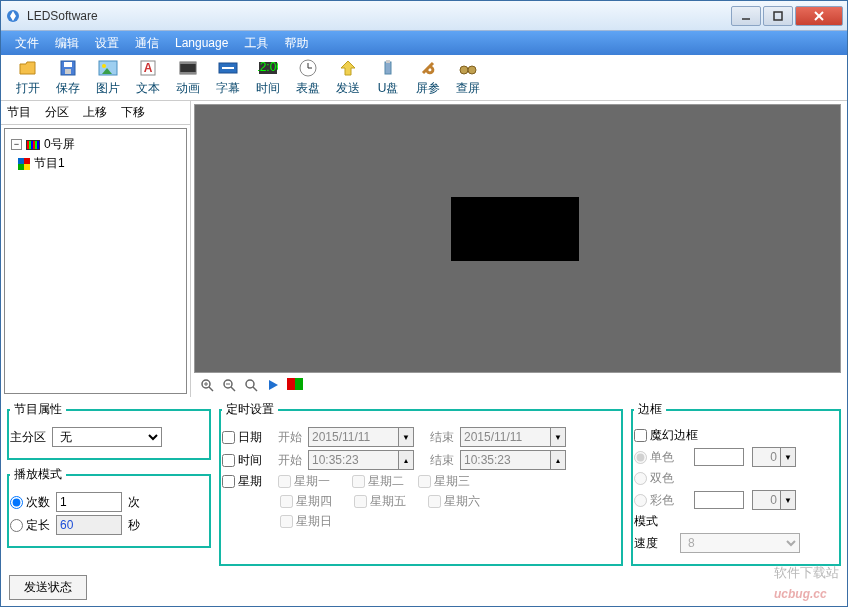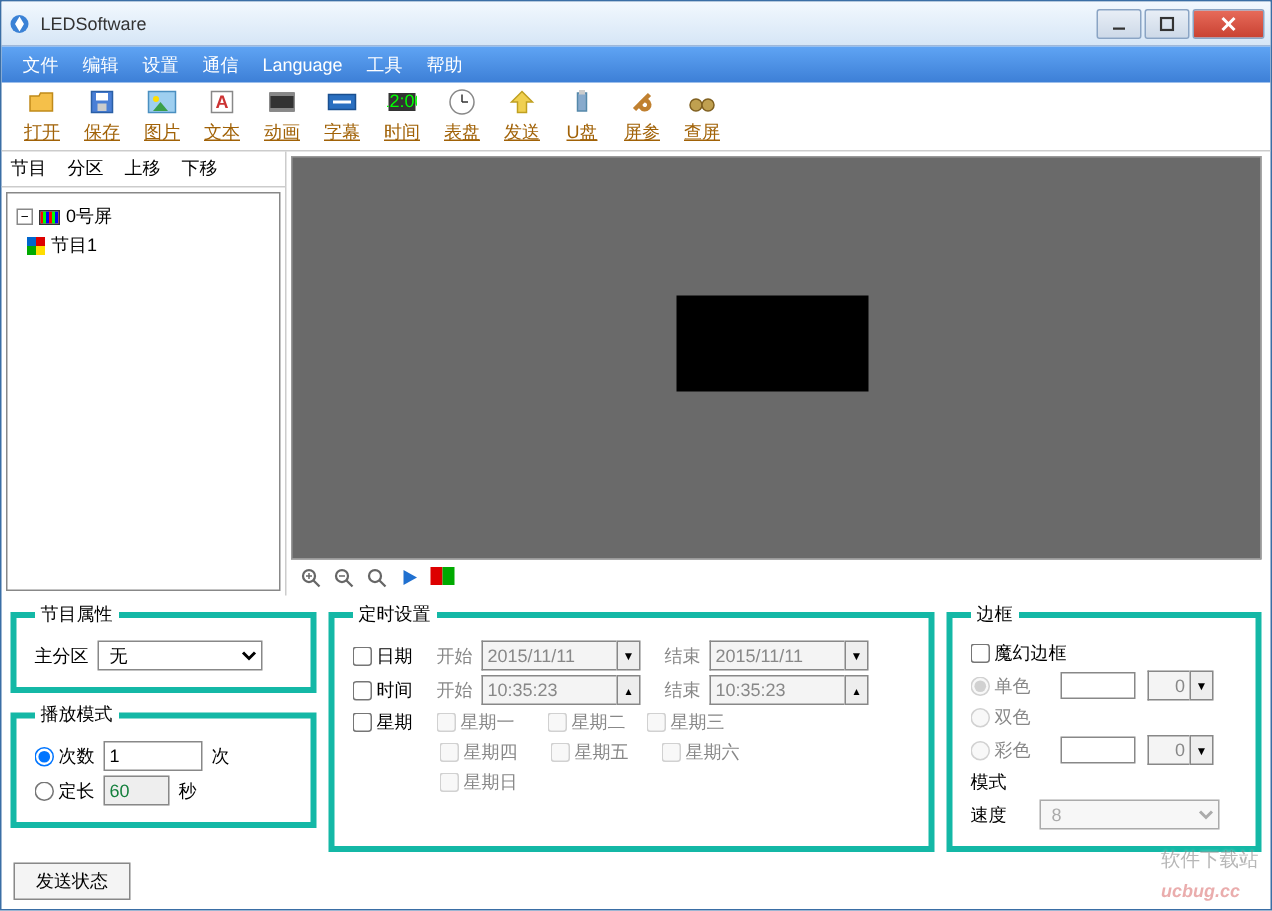--- a/index.html
+++ b/index.html
@@ -15,21 +15,21 @@
 .winbtn.close svg line { stroke:#fff; }
 
 
 .menubar { height: 24px; background: linear-gradient(#5fa4f4,#3d7fd6); display: flex; align-items: center; padding: 0 6px; }
 .menubar span { color: #fff; padding: 3px 8px; cursor: pointer; }
 
 
 .toolbar { height: 46px; border-bottom: 1px solid #ccc; display: flex; align-items: center; padding: 2px 8px; gap: 2px; }
 .toolbtn { display: flex; flex-direction: column; align-items: center; padding: 2px 6px; cursor: pointer; min-width: 38px; }
 .toolbtn .ticon { width: 20px; height: 20px; display:flex; align-items:center; justify-content:center; }
-.toolbtn .tlabel { font-size: 12px; color: #a16207; margin-top: 2px; text-decoration: underline; }
+.toolbtn .tlabel { font-size: 12px; color: #0c4a6e; margin-top: 2px; }
 
 
 .middle { display: flex; height: 296px; }
 .treepanel { width: 190px; border-right: 1px solid #ccc; display:flex; flex-direction:column; }
 .treebar { height: 24px; border-bottom: 1px solid #ccc; display:flex; align-items:center; padding:0 6px; gap:14px; }
 .treebar span { cursor:pointer; }
 .tree { flex:1; border: 1px solid #888; margin:3px; padding:6px; background:#fff; overflow:auto; }
 .treenode { display:flex; align-items:center; gap:4px; padding:1px 0; cursor:pointer; }
 .treenode.child { margin-left: 7px; }
 .exp { width:11px; height:11px; border:1px solid #888; display:inline-flex; align-items:center; justify-content:center; font-size:9px; line-height:1; cursor:pointer; background:#fff; }
@@ -38,21 +38,21 @@
 
 .previewwrap { flex:1; display:flex; flex-direction:column; }
 .preview { flex:1; background:#6a6a6a; margin:3px 6px 0 3px; border:1px solid #999; position:relative; }
 .blackbox { position:absolute; left:256px; top:92px; width:128px; height:64px; background:#000; }
 .previewctl { height:24px; display:flex; align-items:center; gap:6px; padding:0 8px; }
 .previewctl .zicon { width:16px; height:16px; cursor:pointer; display:flex; align-items:center; justify-content:center; }
 .colorsq { width:8px; height:12px; display:inline-block; }
 
 
 .bottom { display:flex; padding:4px 6px; gap:8px; }
-fieldset { border:4px solid #14b8a6; padding:6px 8px 8px 12px; }
+fieldset { border:2px solid #14b8a6; padding:6px 8px 8px 1px; }
 legend { padding:0 4px; }
 .leftcol { width:204px; display:flex; flex-direction:column; gap:6px; }
 .row { display:flex; align-items:center; gap:6px; margin:3px 0; }
 select, input[type=text] { border:1px solid #888; height:20px; padding:0 3px; background:#fff; font-size:12px; }
 select { height:20px; }
 .combo { display:flex; }
 .combo input { width:90px; border-right:none; }
 .combo .dd { width:16px; height:20px; border:1px solid #888; background:#eee; display:flex; align-items:center; justify-content:center; cursor:pointer; font-size:8px; }
 input[type=checkbox], input[type=radio] { margin-right:3px; cursor:pointer; vertical-align:middle; }
 label { cursor:pointer; }
@@ -292,21 +292,21 @@
     </fieldset>
     <fieldset>
       <legend>播放模式</legend>
       <div class="row">
         <label><input type="radio" name="pm" checked="" style=""><span>次数</span></label>
         <input type="text" style="width: 66px;" value="1">
         <span>次</span>
       </div>
       <div class="row">
         <label><input type="radio" name="pm" style=""><span>定长</span></label>
-        <input type="text" disabled="" style="width: 44px; background: rgb(238, 238, 238); color: #15803d;" value="60">
+        <input type="text" disabled="" style="width: 66px; background: rgb(238, 238, 238); color: #1d4ed8;" value="60">
         <span>秒</span>
       </div>
     </fieldset>
   </div>
 
   <fieldset class="midcol">
     <legend>定时设置</legend>
     <div class="row">
       <label><input type="checkbox" style=""><span>日期</span></label>
       <span class="disabled" style="margin-left:10px">开始</span>

